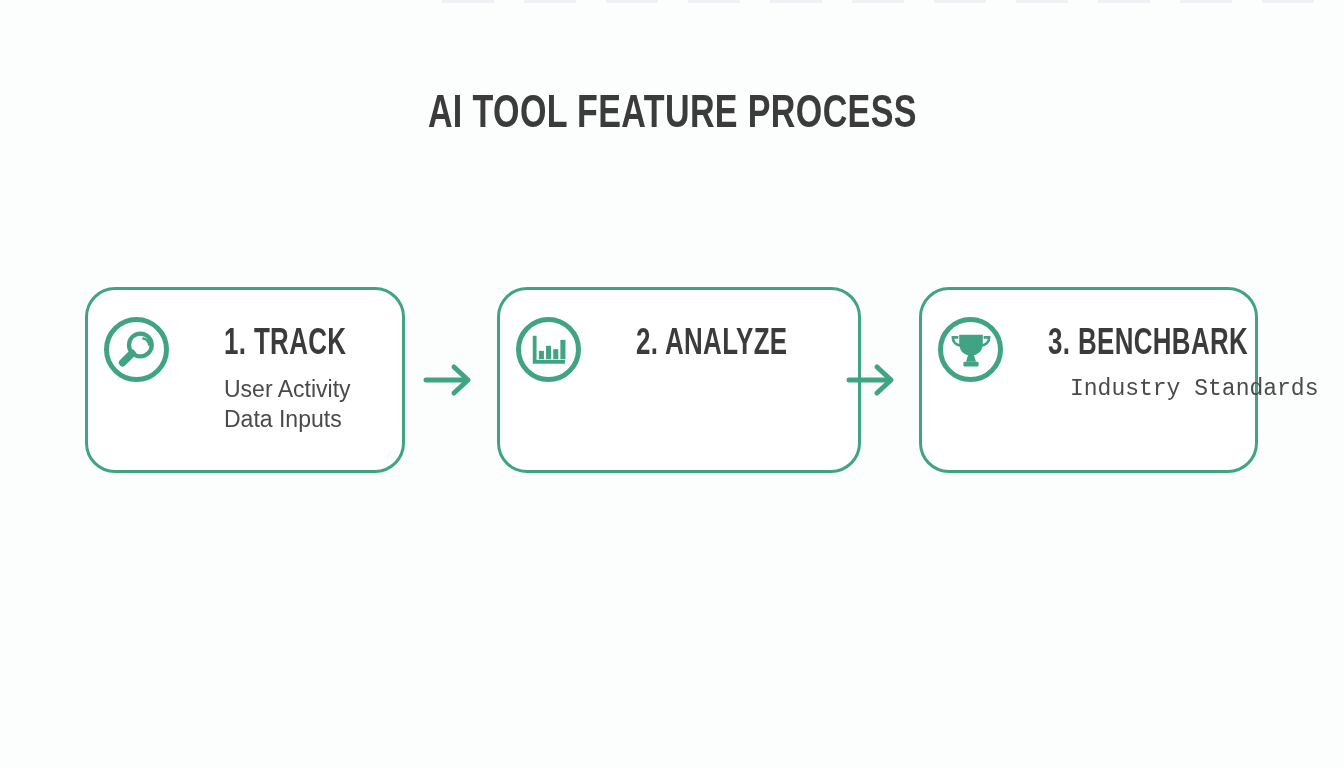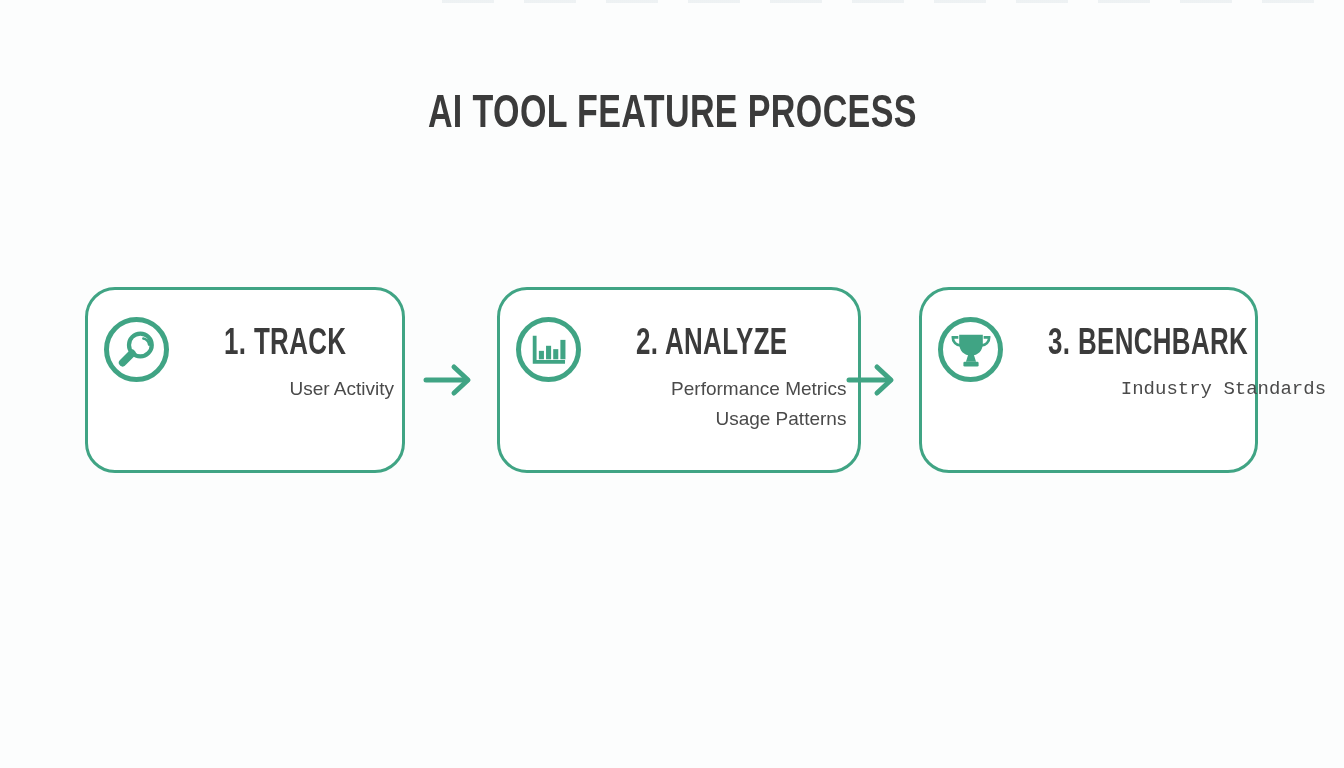--- a/index.html
+++ b/index.html
@@ -57,21 +57,21 @@
 
   .step-text{position:absolute;left:104px;top:30px;margin-left:32px;}
   .c3 .step-text{left:94px;}
   .step-heading{
     font-size:36px;font-weight:bold;color:var(--heading);
     line-height:44px;letter-spacing:.5px;white-space:nowrap;
     transform:scaleX(.72);transform-origin:left center;
   }
   .step-lines{margin-top:10px;}
   .step-line{
-    font-size:19px;color:var(--body);line-height:30px;white-space:nowrap;text-align:right;
+    font-size:23px;color:var(--body);line-height:30px;white-space:nowrap;
   }
   .c3 .step-line{padding-left:22px;font-family:Liberation Mono, monospace;}
 
   .arrow{
     position:absolute;top:360px;width:52px;height:40px;color:var(--accent);
   }
   .arrow.a1{left:423px;}
   .arrow.a2{left:846px;}
 </style>
 </head>
@@ -90,20 +90,21 @@
       <svg width="54" height="54" viewBox="0 0 64 64">
         <circle cx="36" cy="26" r="13.5" fill="none" stroke="currentColor" stroke-width="5"></circle>
         <path d="M39.5 18.5 a 8.5 8.5 0 0 1 6.8 7.2" fill="none" stroke="currentColor" stroke-width="3" stroke-linecap="round"></path>
         <line x1="26" y1="36" x2="15" y2="47" stroke="currentColor" stroke-width="9" stroke-linecap="round"></line>
       </svg>
     </div>
     <div class="step-text">
       <div class="step-heading">1. TRACK</div>
       <div class="step-lines">
         <div class="step-line">User Activity</div>
+        <div class="step-line">Data Inputs</div>
       </div>
     </div>
   </div>
 
   <svg class="arrow a1" viewBox="0 0 52 40">
     <line x1="3" y1="20" x2="44" y2="20" stroke="currentColor" stroke-width="5" stroke-linecap="round"></line>
     <polyline points="31,7 45,20 31,33" fill="none" stroke="currentColor" stroke-width="5" stroke-linecap="round" stroke-linejoin="round"></polyline>
   </svg>
 
   <div class="card c2">
@@ -111,24 +112,20 @@
       <svg width="54" height="54" viewBox="0 0 64 64">
         <polyline points="15,15 15,46 51,46" fill="none" stroke="currentColor" stroke-width="4.5"></polyline>
         <rect x="20" y="33" width="6" height="10" fill="currentColor"></rect>
         <rect x="28.5" y="27" width="6" height="16" fill="currentColor"></rect>
         <rect x="37" y="31" width="6" height="12" fill="currentColor"></rect>
         <rect x="45.5" y="20" width="6" height="23" fill="currentColor"></rect>
       </svg>
     </div>
     <div class="step-text">
       <div class="step-heading">2. ANALYZE</div>
-      <div class="step-lines">
-        <div class="step-line">Performance Metrics</div>
-        <div class="step-line">Usage Patterns</div>
-      </div>
     </div>
   </div>
 
   <svg class="arrow a2" viewBox="0 0 52 40">
     <line x1="3" y1="20" x2="44" y2="20" stroke="currentColor" stroke-width="5" stroke-linecap="round"></line>
     <polyline points="31,7 45,20 31,33" fill="none" stroke="currentColor" stroke-width="5" stroke-linecap="round" stroke-linejoin="round"></polyline>
   </svg>
 
   <div class="card c3">
     <div class="icon-circle">

